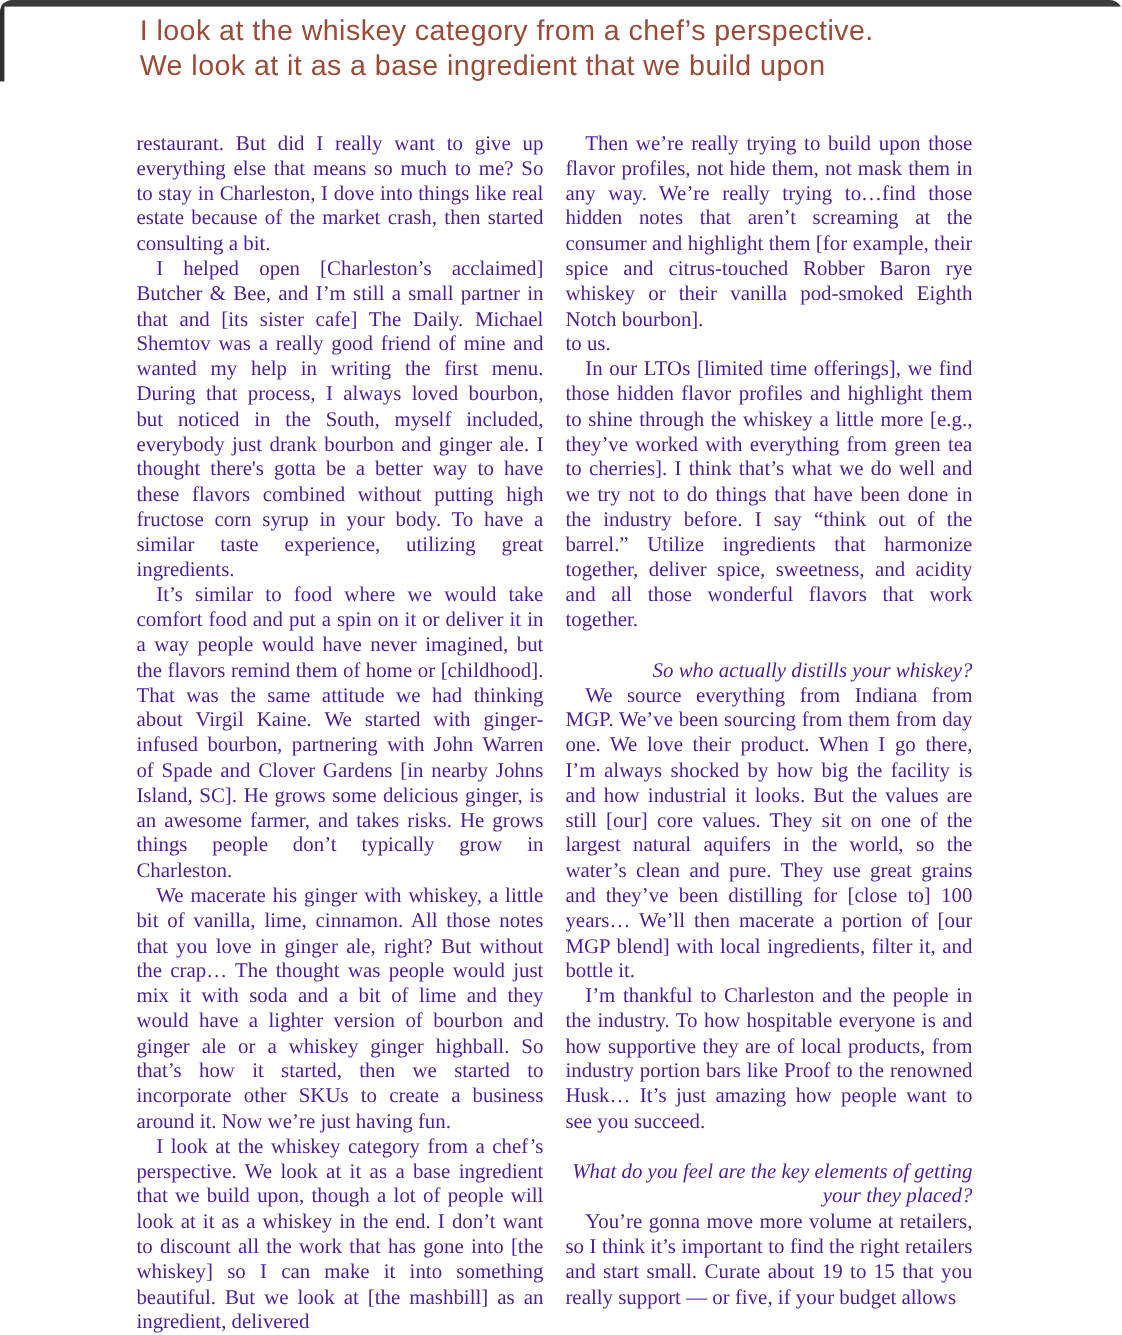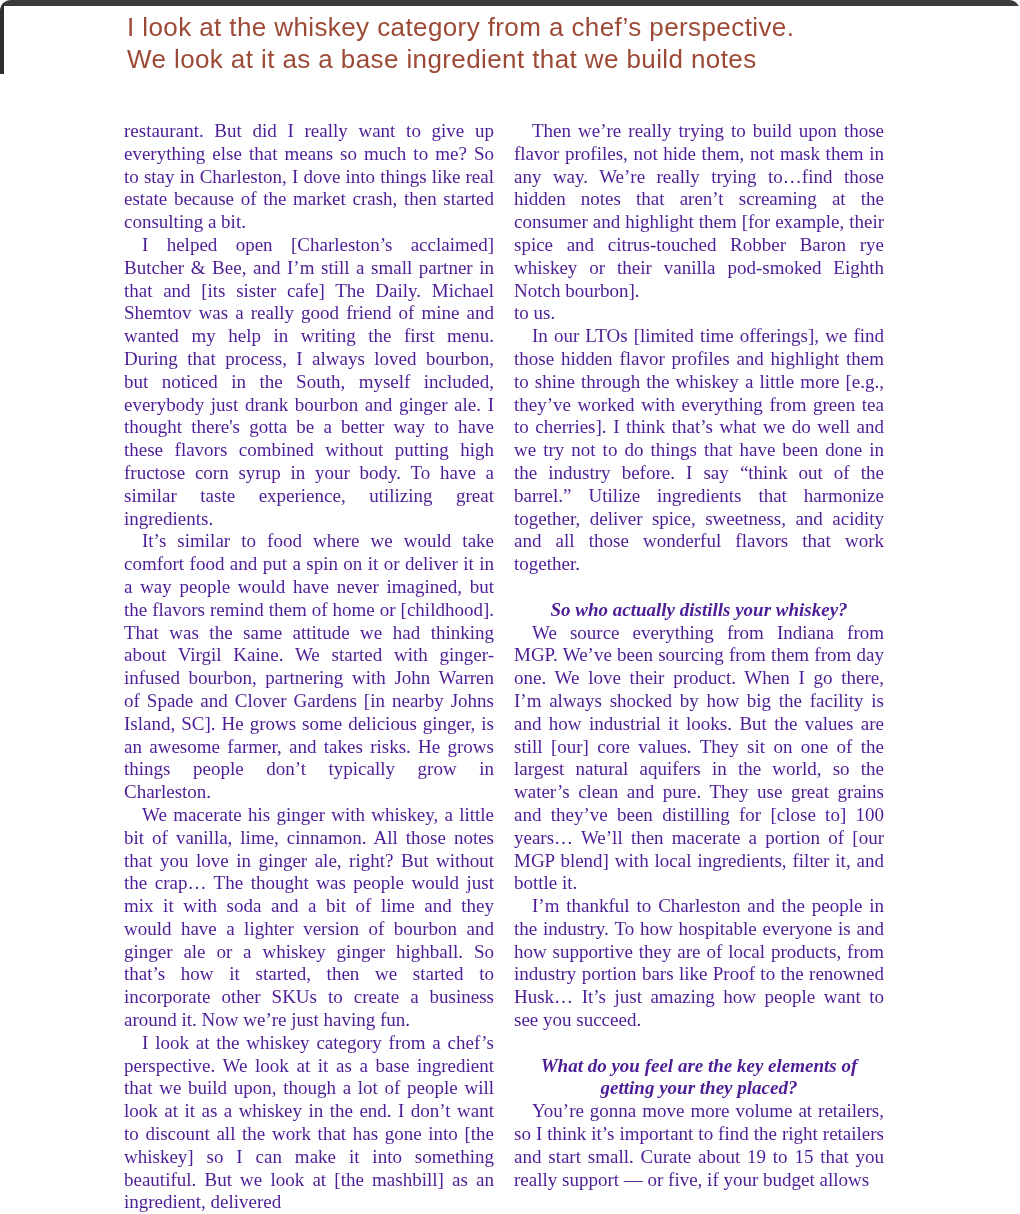--- a/index.html
+++ b/index.html
@@ -66,35 +66,35 @@
   }
   .para {
     margin: 0;
     text-indent: 18px;
   }
   .para.noindent {
     text-indent: 0;
   }
   .question {
     margin: 22.8px 0 0 0;
-    font-weight: bold;
+    font-weight: normal;
     font-style: italic;
-    text-align: center;
+    text-align: right;
   }
 </style>
 </head>
 <body>
 
 <div class="page">
   <div class="top-bar"></div>
   <div class="left-edge-mark"></div>
 
   <h1 class="pull-quote">
     <span>I look at the whiskey category from a chef’s perspective.</span><br>
-    <span>We look at it as a base ingredient that we build notes</span>
+    <span>We look at it as a base ingredient that we build upon</span>
   </h1>
 
   <div class="columns">
     <div class="column" id="col-left">
         <p class="para noindent">restaurant. But did I really want to give up everything else that means so much to me? So to stay in Charleston, I dove into things like real estate because of the market crash, then started consulting a bit.</p>
         <p class="para">I helped open [Charleston’s acclaimed] Butcher &amp; Bee, and I’m still a small partner in that and [its sister cafe] The Daily. Michael Shemtov was a really good friend of mine and wanted my help in writing the first menu. During that process, I always loved bourbon, but noticed in the South, myself included, everybody just drank bourbon and ginger ale. I thought there's gotta be a better way to have these flavors combined without putting high fructose corn syrup in your body. To have a similar taste experience, utilizing great ingredients.</p>
         <p class="para">It’s similar to food where we would take comfort food and put a spin on it or deliver it in a way people would have never imagined, but the flavors remind them of home or [childhood]. That was the same attitude we had thinking about Virgil Kaine. We started with ginger-infused bourbon, partnering with John Warren of Spade and Clover Gardens [in nearby Johns Island, SC]. He grows some delicious ginger, is an awesome farmer, and takes risks. He grows things people don’t typically grow in Charleston.</p>
         <p class="para">We macerate his ginger with whiskey, a little bit of vanilla, lime, cinnamon. All those notes that you love in ginger ale, right? But without the crap… The thought was people would just mix it with soda and a bit of lime and they would have a lighter version of bourbon and ginger ale or a whiskey ginger highball. So that’s how it started, then we started to incorporate other SKUs to create a business around it. Now we’re just having fun.</p>
         <p class="para">I look at the whiskey category from a chef’s perspective. We look at it as a base ingredient that we build upon, though a lot of people will look at it as a whiskey in the end. I don’t want to discount all the work that has gone into [the whiskey] so I can make it into something beautiful. But we look at [the mashbill] as an ingredient, delivered</p>
       </div>

